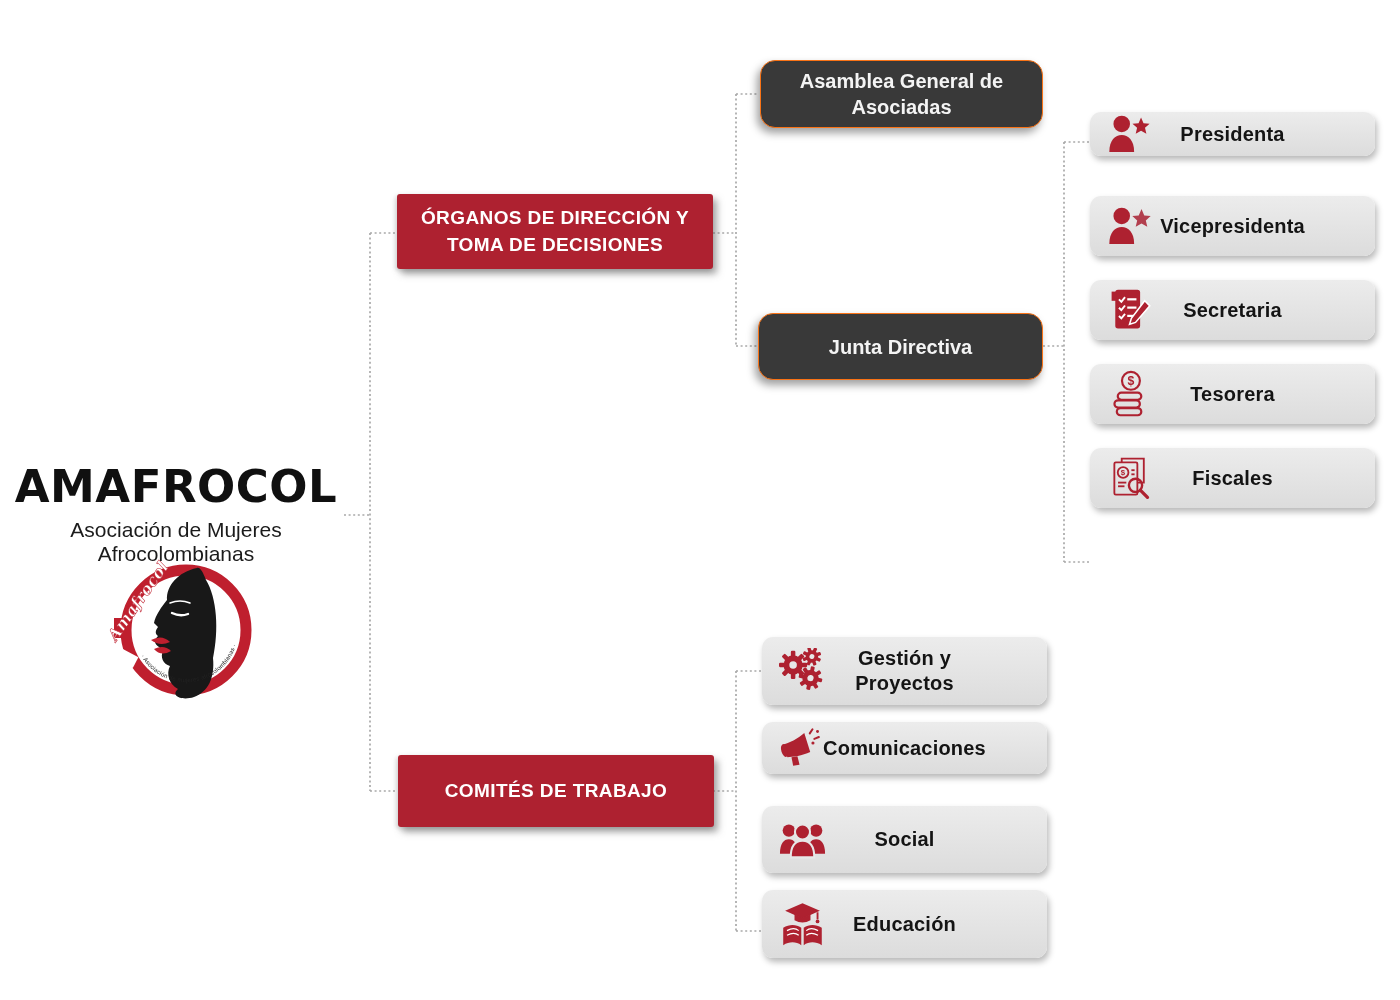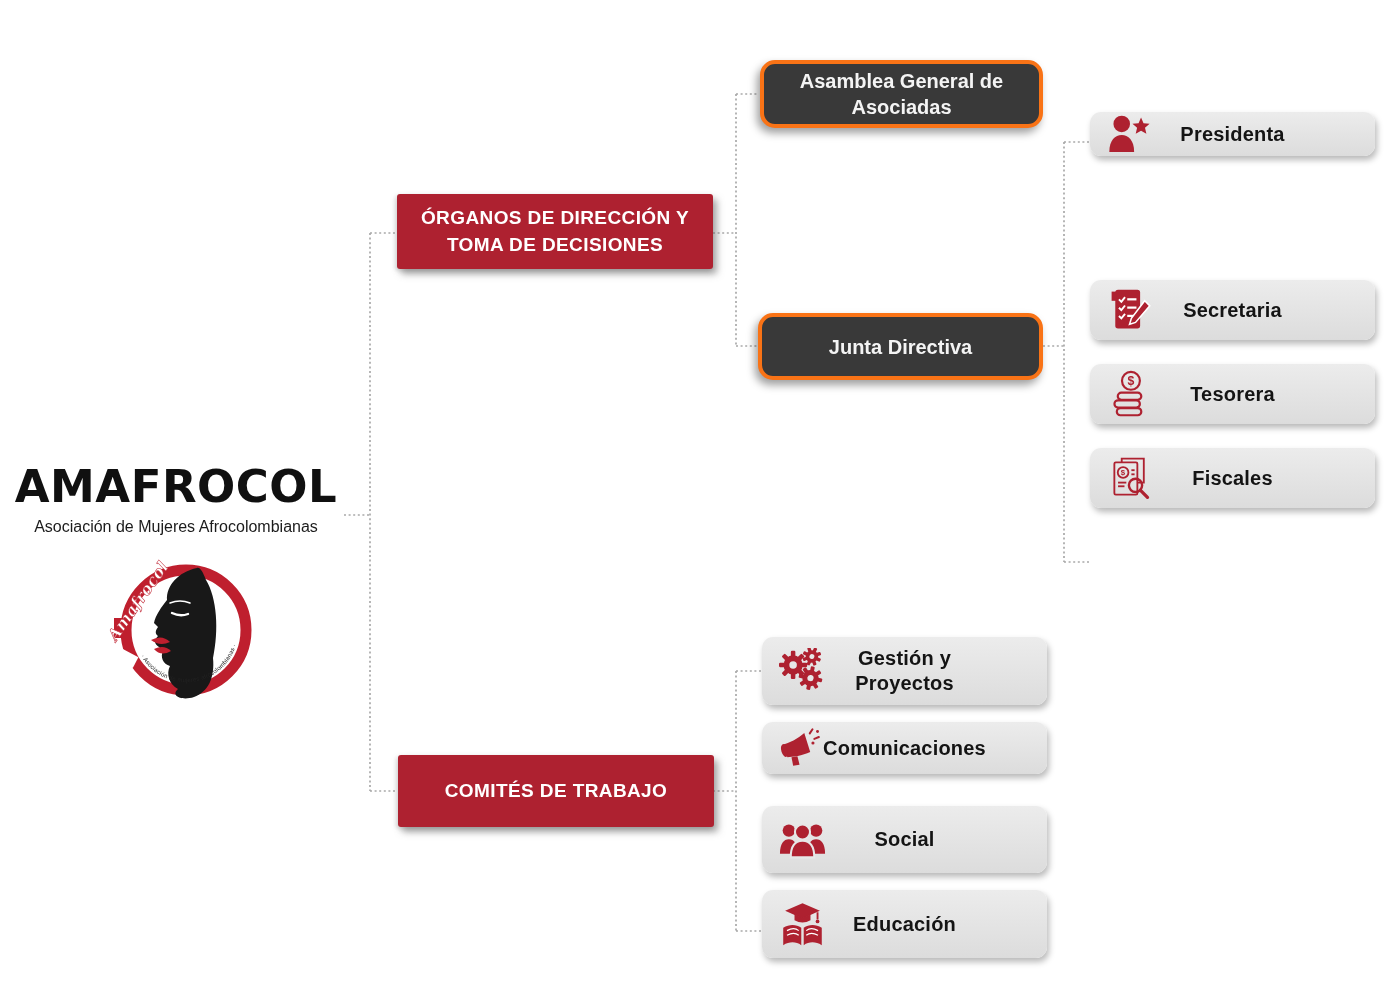--- a/index.html
+++ b/index.html
@@ -7,33 +7,33 @@
           font-family:"Liberation Sans",sans-serif;}
   svg{display:block;}
   .connectors{position:absolute;left:0;top:0;width:1400px;height:1000px;pointer-events:none;}
 
   .node{position:absolute;box-sizing:border-box;display:flex;align-items:center;justify-content:center;
         text-align:center;}
   .red-node{background:#ae2130;color:#ffffff;font-weight:700;font-size:19px;letter-spacing:.4px;
         line-height:1.38;border-radius:3px;padding:8px 12px;
         box-shadow:4px 5px 7px rgba(95,95,95,.55), -2px 2px 4px rgba(150,150,150,.35);}
   .dark-node{background:#393939;color:#f4f4f4;font-weight:700;font-size:20px;line-height:1.3;
-        border-radius:15px;border:4px solid #f97316;padding:6px 14px;
+        border-radius:15px;border:1px solid #f97316;padding:6px 14px;
         box-shadow:-3px 5px 9px rgba(0,0,0,.38);}
   .gray-node{background:linear-gradient(180deg,#ececec,#dcdcdc);border-radius:11px;color:#141414;
         font-weight:700;font-size:20px;letter-spacing:.2px;
         box-shadow:2px 4px 6px rgba(0,0,0,.28);}
   .gray-node .icon{position:absolute;left:15px;top:50%;transform:translateY(-50%);
         width:50px;height:50px;display:flex;align-items:center;justify-content:center;}
   .gray-node .lbl{width:100%;text-align:center;margin:0 auto;max-width:200px;line-height:1.25;}
 
   .org-title{position:absolute;left:0;top:460px;width:352px;text-align:center;color:#101010;}
   .org-title h1{margin:0;font-family:"DejaVu Sans","Liberation Sans",sans-serif;font-weight:900;
         font-size:45px;letter-spacing:.5px;}
-  .org-title .sub{margin-top:5px;font-size:16px;font-weight:400;color:#1b1b1b;}
+  .org-title .sub{margin-top:5px;font-size:21px;font-weight:400;color:#1b1b1b;}
   .logo-wrap{position:absolute;left:100px;top:556px;width:170px;height:148px;}
 </style>
 </head>
 <body>
 
 <div class="canvas">
 
   <svg class="connectors" viewBox="0 0 1400 1000">
     <path d="M344,515 H370 M370,233 V791 M370,233 H397 M370,791 H397
          M713,233 H736 M736,94 V346 M736,94 H759 M736,346 H757
@@ -87,20 +87,30 @@
     <span class="icon">
       <svg viewBox="0 0 50 46" width="46" height="43" fill="#ae2130">
         <circle cx="16" cy="11.5" r="9"></circle>
         <path d="M2.5,42 C2.5,29 9,23.5 16,23.5 C23,23.5 29.5,29 29.5,42 Z"></path>
         <path d="M37,4.5 L39.7,10.7 L46.3,11.3 L41.3,15.7 L42.8,22.2 L37,18.8 L31.2,22.2 L32.7,15.7 L27.7,11.3 L34.3,10.7 Z"></path>
       </svg>
     </span>
     <span class="lbl">Presidenta</span>
   </div>
 
+  <div class="node gray-node" style="left:1090px;top:196px;width:285px;height:60px;">
+    <span class="icon">
+      <svg viewBox="0 0 50 46" width="46" height="43" fill="#ae2130">
+        <circle cx="16" cy="11.5" r="9"></circle>
+        <path d="M2.5,42 C2.5,29 9,23.5 16,23.5 C23,23.5 29.5,29 29.5,42 Z"></path>
+        <path d="M37.5,4 L40.5,11 L47.5,11.7 L42.2,16.4 L43.8,23.4 L37.5,19.7 L31.2,23.4 L32.8,16.4 L27.5,11.7 L34.5,11 Z" fill="#b23f4e"></path>
+      </svg>
+    </span>
+    <span class="lbl">Vicepresidenta</span>
+  </div>
 
   <div class="node gray-node" style="left:1090px;top:280px;width:285px;height:60px;">
     <span class="icon">
       <svg viewBox="0 0 50 50" width="46" height="46">
         <rect x="9" y="3" width="27" height="42" rx="3" fill="#ae2130"></rect>
         <rect x="5" y="5" width="5" height="10" fill="#ae2130"></rect>
         <path d="M13,13.5 l2.6,2.6 l4,-5" stroke="#ffffff" stroke-width="2.1" fill="none"></path>
         <rect x="22" y="12.2" width="10" height="2.4" fill="#ffffff"></rect>
         <path d="M13,22.5 l2.6,2.6 l4,-5" stroke="#ffffff" stroke-width="2.1" fill="none"></path>
         <rect x="22" y="21.2" width="10" height="2.4" fill="#ffffff"></rect>

